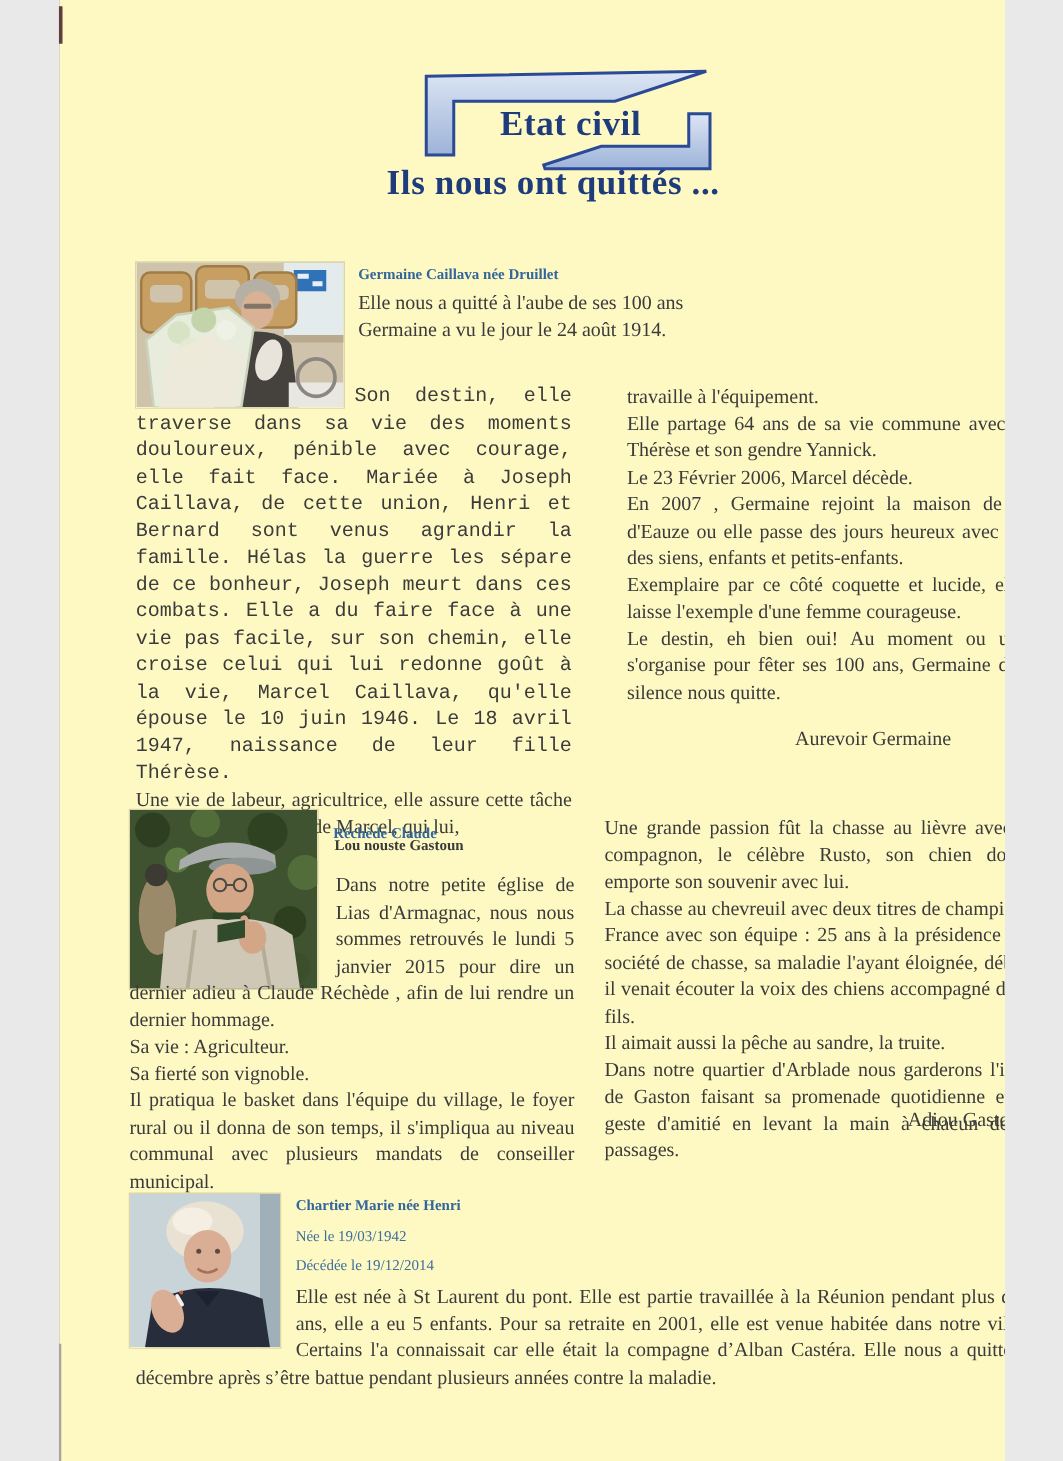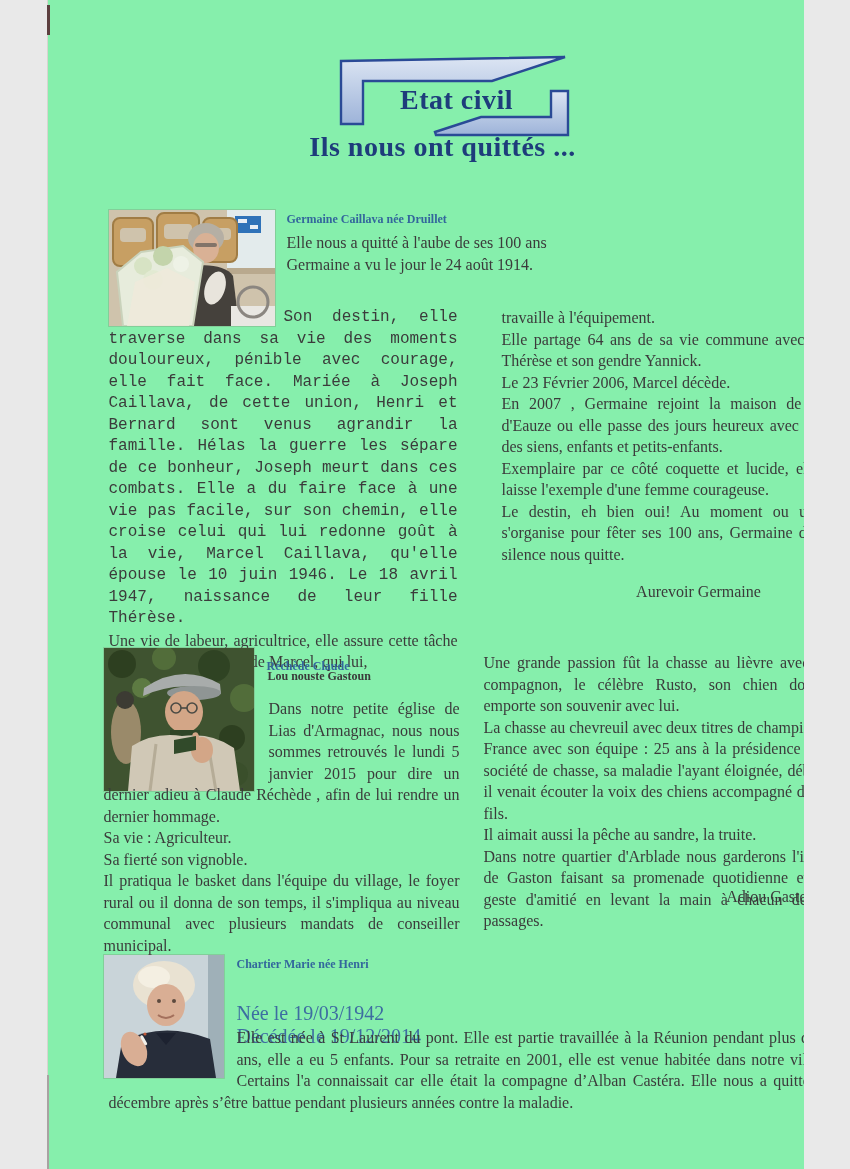--- a/index.html
+++ b/index.html
@@ -1,18 +1,18 @@
 <!DOCTYPE html>
 <html><head>
 <meta charset="utf-8">
 <style>
   html,body{margin:0;padding:0;background:#e9e9e9;}
   .page{
     position:relative;width:757px;height:1169px;margin:0 auto;
-    background:#86efac;overflow:hidden;
+    background:#fef9c3;overflow:hidden;
     font-family:"Liberation Serif", serif;color:#3b3b3b;
   }
   
   .edge-line{position:absolute;left:0;top:0;width:1px;height:1169px;background:#d8d4d0;}
   .edge-mark-top{position:absolute;left:0;top:5px;width:3px;height:30px;background:#5d3f3f;}
   .edge-mark-bottom{position:absolute;left:0;top:1075px;width:2px;height:94px;background:#a9a2a2;}
 
   
   .banner-svg{position:absolute;left:288px;top:53px;width:242px;height:88px;}
   .banner-title{
@@ -23,21 +23,21 @@
     position:absolute;left:0;top:131px;width:792px;text-align:center;
     font-size:28px;font-weight:700;color:#1e3c7b;letter-spacing:.5px;
   }
 
   
   p{margin:0;}
   .body-text{font-size:16px;line-height:21.5px;}
   .col{position:absolute;}
   .col p{text-align:justify;}
   .blue-name{font-size:12px;font-weight:700;color:#33679c;}
-  .blue-line{font-size:20px;color:#3d6da1;margin-top:20px;}
+  .blue-line{font-size:12px;color:#3d6da1;}
   .dark-sub{font-size:12px;font-weight:700;color:#3a3a3a;}
   .closing{font-size:16px;color:#3b3b3b;}
 
   .photo{position:absolute;overflow:hidden;box-shadow:0 0 0 1px rgba(120,110,95,.25);}
   .photo svg{display:block;}
 
   
   .s1-photo{left:62px;top:210px;width:166px;height:116px;}
   .s1-head{position:absolute;left:240px;top:212px;width:330px;}
   .s1-head .intro{font-size:16px;line-height:22px;color:#3b3b3b;}

